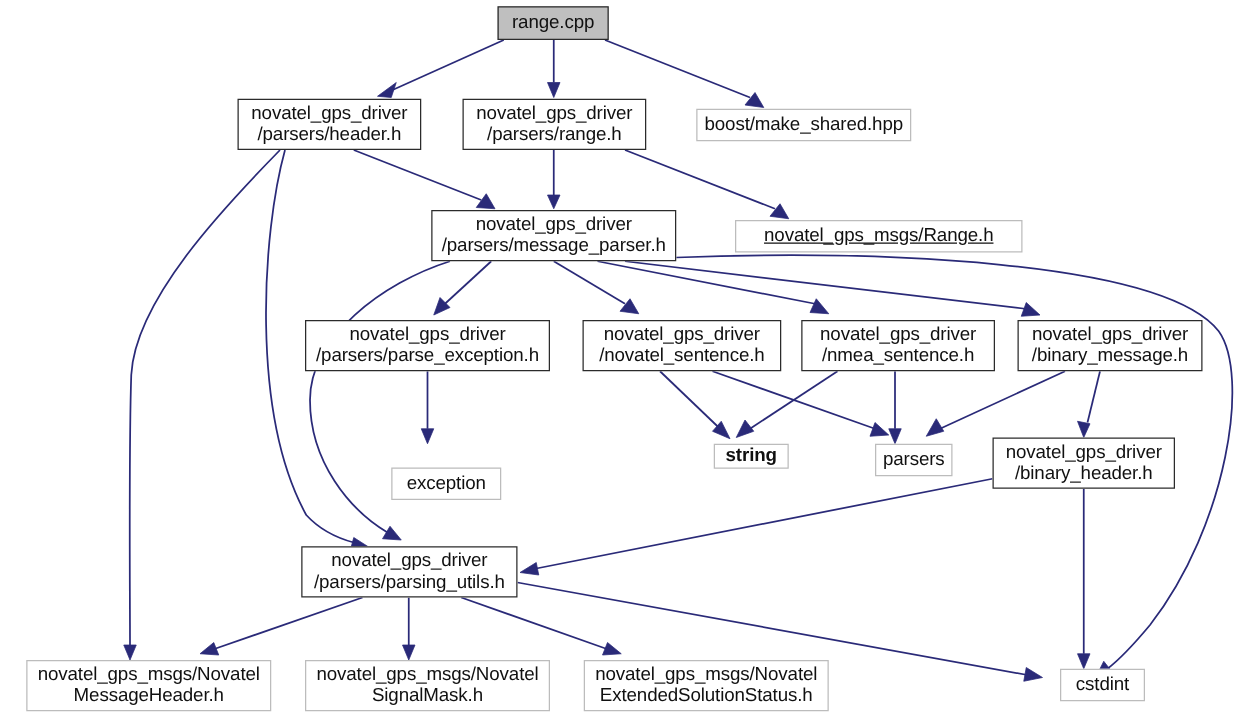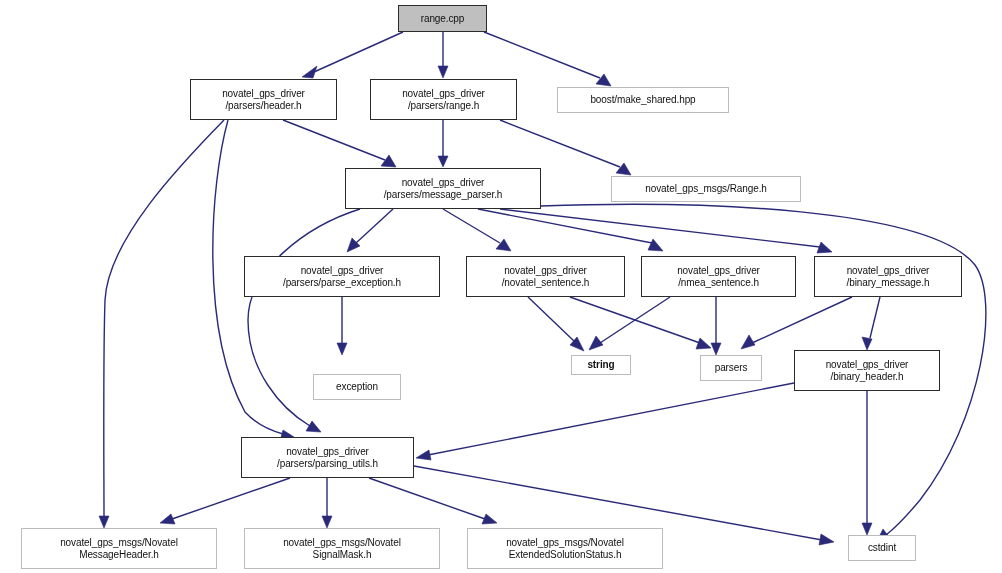--- a/index.html
+++ b/index.html
@@ -38,21 +38,21 @@
     position: absolute;
     box-sizing: border-box;
     display: flex;
     align-items: center;
     justify-content: center;
     text-align: center;
     line-height: 1.12;
     white-space: pre;
     background: #ffffff;
     color: #101010;
-    font-size: 10px;
+    font-size: 15px;
     letter-spacing: -0.1px;
   }
   .node.internal {
     border: 1.5px solid #2b2b2b;
     align-items: center;
   }
   .node.external {
     border: 1px solid #bcbcbc;
     margin-left: 15px;
   }
@@ -175,21 +175,21 @@
 
   <div class="node external" style="left:542px; top:87px; width:172px; height:26px;">
     <span class="node-label">boost/make_shared.hpp</span>
   </div>
 
   <div class="node internal" style="left:345px; top:168px; width:196px; height:41px;">
     <span class="node-label">novatel_gps_driver
 /parsers/message_parser.h</span>
   </div>
 
-  <div class="node external" style="left:596px; top:176px; width:190px; height:26px;">
+  <div class="node external" style="left:573px; top:176px; width:230px; height:26px;text-decoration:underline;">
     <span class="node-label">novatel_gps_msgs/Range.h</span>
   </div>
 
   <div class="node internal" style="left:244px; top:256px; width:196px; height:41px;">
     <span class="node-label">novatel_gps_driver
 /parsers/parse_exception.h</span>
   </div>
 
   <div class="node internal" style="left:466px; top:256px; width:159px; height:41px;">
     <span class="node-label">novatel_gps_driver

